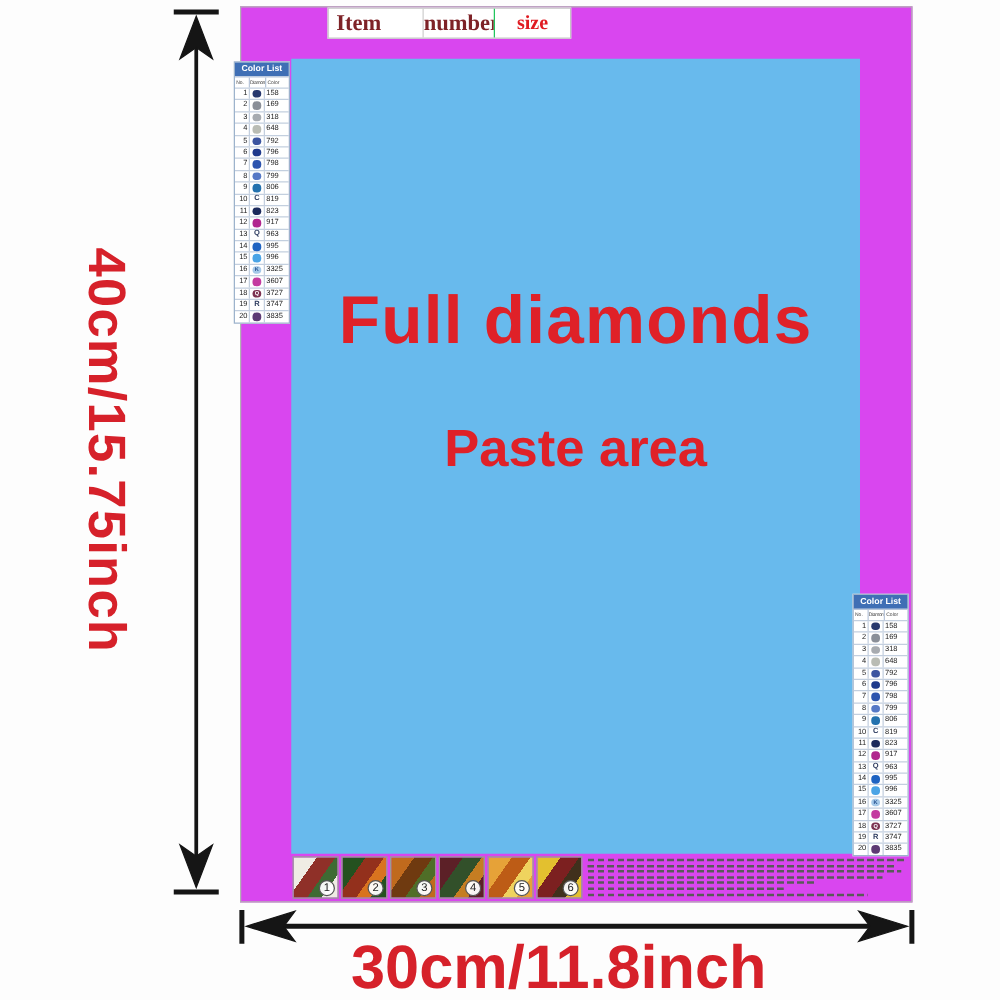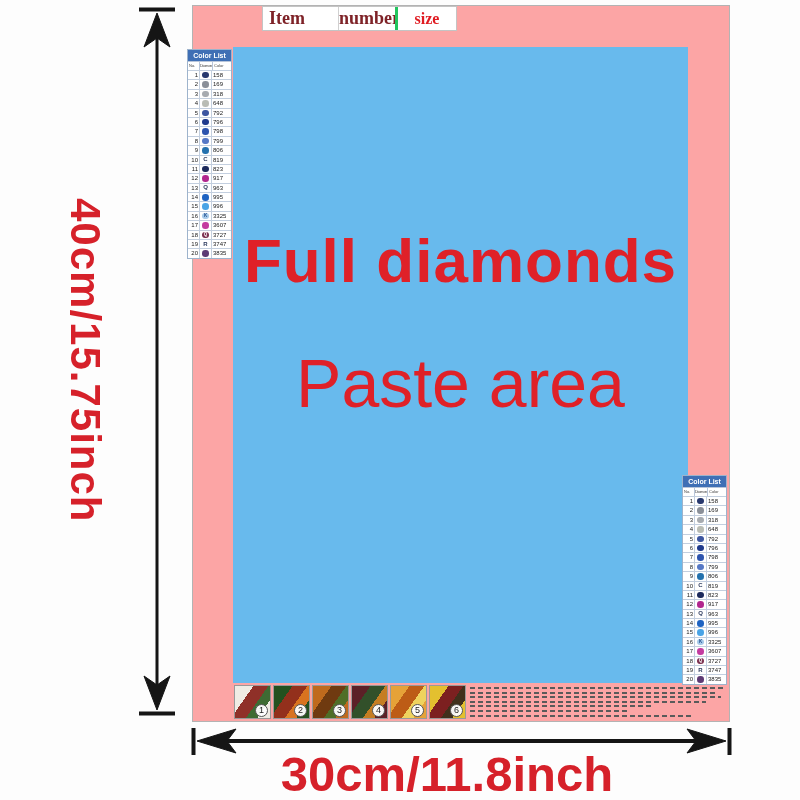--- a/index.html
+++ b/index.html
@@ -8,44 +8,44 @@
   .arrows{position:absolute;left:0;top:0;pointer-events:none;}
 
   
   .height-label{position:absolute;left:62px;top:198px;writing-mode:vertical-rl;
     font-size:42px;font-weight:bold;color:#d6212a;letter-spacing:1px;line-height:1.1;}
   
   .width-label{position:absolute;left:250px;top:746px;width:394px;text-align:center;
     font-size:49px;font-weight:bold;color:#d6212a;}
 
   
-  .canvas{position:absolute;left:192px;top:5px;width:538px;height:717px;background:#fca5a5;
+  .canvas{position:absolute;left:192px;top:5px;width:538px;height:717px;background:#d946ef;
     border:1px solid #b3b3b3;box-sizing:border-box;}
 
   
   .item-table{position:absolute;left:69px;top:0px;width:193px;background:#fff;
     border:1px solid #c4c4c4;box-sizing:content-box;}
   .it-row{display:flex;}
   .it-c{box-sizing:border-box;overflow:hidden;white-space:nowrap;}
   .it-c1{width:75px;}
   .it-c2{width:57px;border-left:1px solid #d0d0d0;}
-  .it-c3{width:61px;border-left:3px solid #22c55e;}
+  .it-c3{width:61px;border-left:1px solid #22c55e;}
   .it-h .it-c{height:23px;line-height:23px;font-family:"Liberation Serif",serif;font-weight:bold;}
   .it-h .it-c1{padding-left:6px;color:#7e2227;font-size:18px;}
   .it-h .it-c2{color:#7e2227;font-size:18px;text-align:center;}
   .it-h .it-c3{color:#e01b22;font-size:16px;text-align:center;}
   .it-b .it-c{height:14px;line-height:14px;border-top:1px solid #d0d0d0;}
   .it-b .it-c1{padding-left:3px;font-size:8px;color:#555;}
   .it-b .it-c3{font-size:10px;color:#333;text-align:center;}
 
   
   .paste{position:absolute;left:40px;top:41px;width:455px;height:636px;background:#68baed;
     text-align:center;color:#df2128;}
-  .paste-line1{margin-top:178px;font-size:62px;font-weight:bold;letter-spacing:1px;}
-  .paste-line2{margin-top:48px;font-size:68px;font-weight:normal;}
+  .paste-line1{margin-top:178px;font-size:54px;font-weight:bold;letter-spacing:1px;}
+  .paste-line2{margin-top:48px;font-size:42px;font-weight:bold;}
 
   
   .color-list{position:absolute;width:45px;background:#fff;border:1px solid #9db3cc;
     box-sizing:border-box;}
   .color-list.left{left:-6px;top:43px;}
   .color-list.right{left:489px;top:469px;}
   .cl-title{height:11px;line-height:11px;background:#3f6fb5;color:#fff;font-size:7px;
     font-weight:bold;text-align:center;}
   .cl-head{display:flex;height:8px;line-height:8px;font-size:4px;color:#444;
     border-top:1px solid #b9c6da;}

